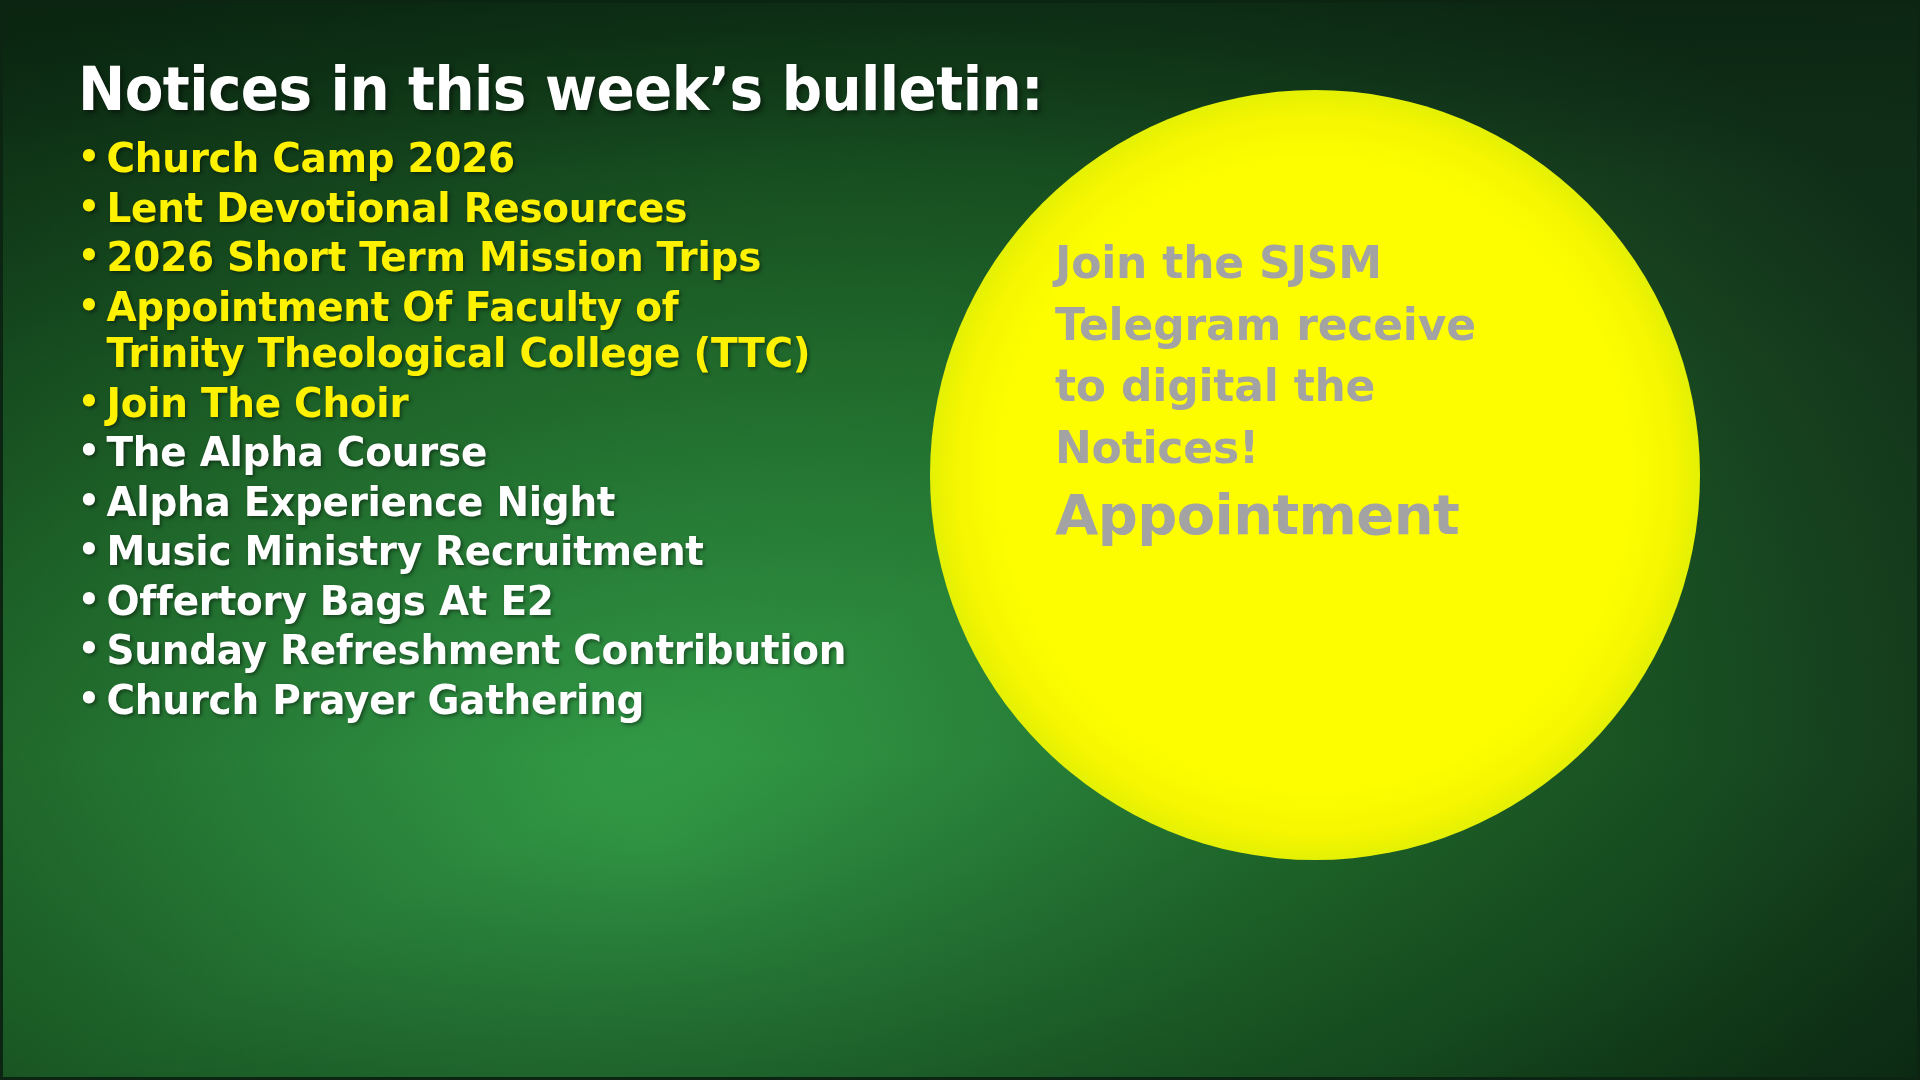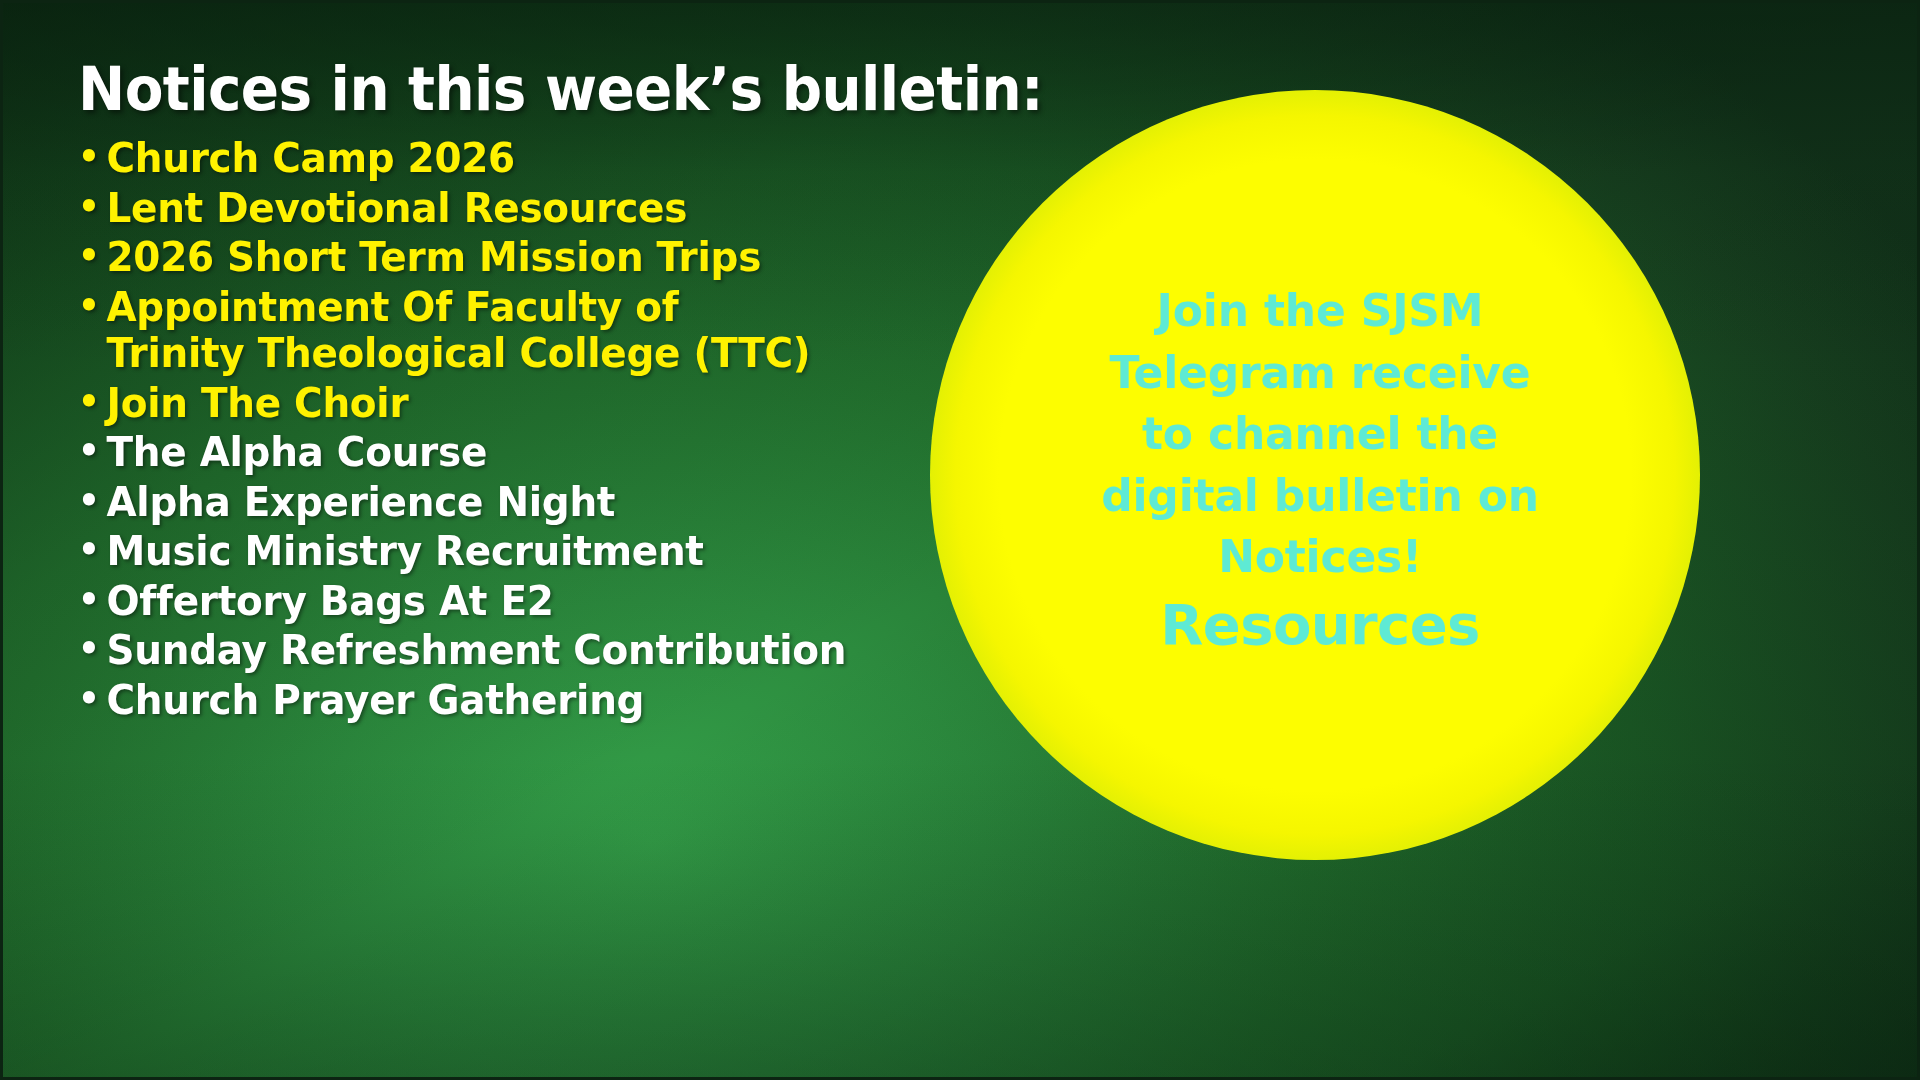--- a/index.html
+++ b/index.html
@@ -143,23 +143,22 @@
     display: block;
   }
 
   
   .right-col {
     position: absolute;
     left: 1055px;
     top: 232px;
     width: 530px;
     z-index: 12;
-    text-align: center;
-    color: #5eead4;
-    margin-top: 48px;
+    text-align: left;
+    color: #a3a3a3;
   }
   .promo-line {
     font-size: 44px;
     font-weight: bold;
     line-height: 1.40;
     letter-spacing: -0.2px;
   }
   .promo-handle {
     font-size: 56px;
     font-weight: bold;
@@ -227,21 +226,20 @@
           <span class="bullet">•</span>
           <span class="label">Church Prayer Gathering</span>
         </li>
       </ul>
   </div>
 
   <div class="right-col">
     <div class="promo-body">
         <div class="promo-line">Join the SJSM</div>
         <div class="promo-line">Telegram receive</div>
-        <div class="promo-line">to channel the</div>
-        <div class="promo-line">digital bulletin on</div>
+        <div class="promo-line">to digital the</div>
         <div class="promo-line">Notices!</div>
       </div>
-    <div class="promo-handle">Resources</div>
+    <div class="promo-handle">Appointment</div>
   </div>
 
   <div class="frame"></div>
 </div>
 
 </body></html>

